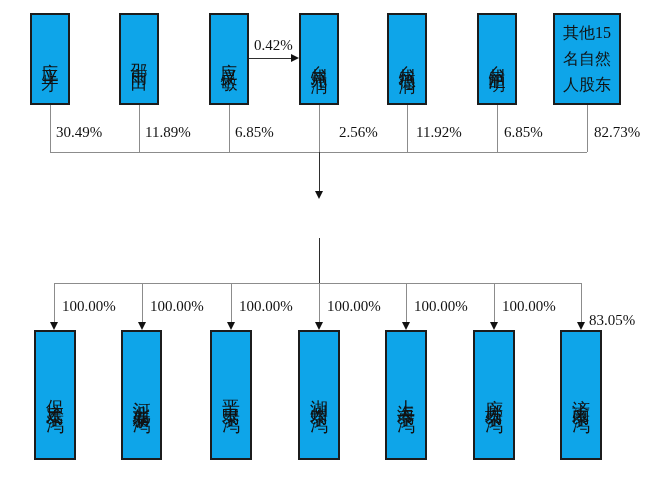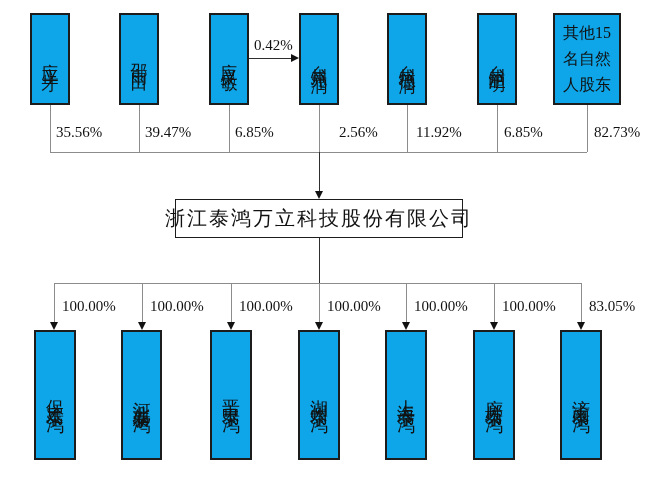--- a/index.html
+++ b/index.html
@@ -73,35 +73,32 @@
   <div class="arr-right" style="left:291px;top:54px"></div>
 
   <div class="line v" style="left:50px;top:105px;height:47px"></div>
   <div class="line v" style="left:139px;top:105px;height:47px"></div>
   <div class="line v" style="left:229px;top:105px;height:47px"></div>
   <div class="line v" style="left:319px;top:105px;height:47px"></div>
   <div class="line v" style="left:407px;top:105px;height:47px"></div>
   <div class="line v" style="left:497px;top:105px;height:47px"></div>
   <div class="line v" style="left:587px;top:105px;height:47px"></div>
 
-  <div class="pct" style="left:56px;top:124px">35.56%</div>
-  <div class="pct" style="left:145px;top:124px">39.47%</div>
+  <div class="pct" style="left:56px;top:124px">30.49%</div>
+  <div class="pct" style="left:145px;top:124px">11.89%</div>
   <div class="pct" style="left:235px;top:124px">6.85%</div>
   <div class="pct" style="left:339px;top:124px">2.56%</div>
   <div class="pct" style="left:416px;top:124px">11.92%</div>
   <div class="pct" style="left:504px;top:124px">6.85%</div>
   <div class="pct" style="left:594px;top:124px">82.73%</div>
 
   <div class="line h" style="left:50px;top:152px;width:537px"></div>
   <div class="line v dark" style="left:319px;top:152px;height:40px"></div>
   <div class="arr-down" style="left:315px;top:191px"></div>
 
-  <div class="companybox">
-    <span>浙江泰鸿万立科技股份有限公司</span>
-  </div>
 
   <div class="line v dark" style="left:319px;top:238px;height:45px"></div>
   <div class="line h" style="left:54px;top:283px;width:527px"></div>
 
   <div class="line v" style="left:54px;top:283px;height:39px"></div>
   <div class="line v" style="left:142px;top:283px;height:39px"></div>
   <div class="line v" style="left:231px;top:283px;height:39px"></div>
   <div class="line v" style="left:319px;top:283px;height:39px"></div>
   <div class="line v" style="left:406px;top:283px;height:39px"></div>
   <div class="line v" style="left:494px;top:283px;height:39px"></div>
@@ -114,21 +111,21 @@
   <div class="arr-down" style="left:402px;top:322px"></div>
   <div class="arr-down" style="left:490px;top:322px"></div>
   <div class="arr-down" style="left:577px;top:322px"></div>
 
   <div class="pct" style="left:62px;top:298px">100.00%</div>
   <div class="pct" style="left:150px;top:298px">100.00%</div>
   <div class="pct" style="left:239px;top:298px">100.00%</div>
   <div class="pct" style="left:327px;top:298px">100.00%</div>
   <div class="pct" style="left:414px;top:298px">100.00%</div>
   <div class="pct" style="left:502px;top:298px">100.00%</div>
-  <div class="pct" style="left:589px;top:298px">83.05%</div>
+  <div class="pct" style="left:589px;top:312px">83.05%</div>
 
   <div class="box sub" style="left:34px;top:330px;width:42px;height:130px">
     <span class="vtext">保定泰鸿</span>
   </div>
   <div class="box sub" style="left:121px;top:330px;width:41px;height:130px">
     <span class="vtext" style="letter-spacing:3px">河北新泰鸿</span>
   </div>
   <div class="box sub" style="left:210px;top:330px;width:42px;height:130px">
     <span class="vtext">晋中泰鸿</span>
   </div>

